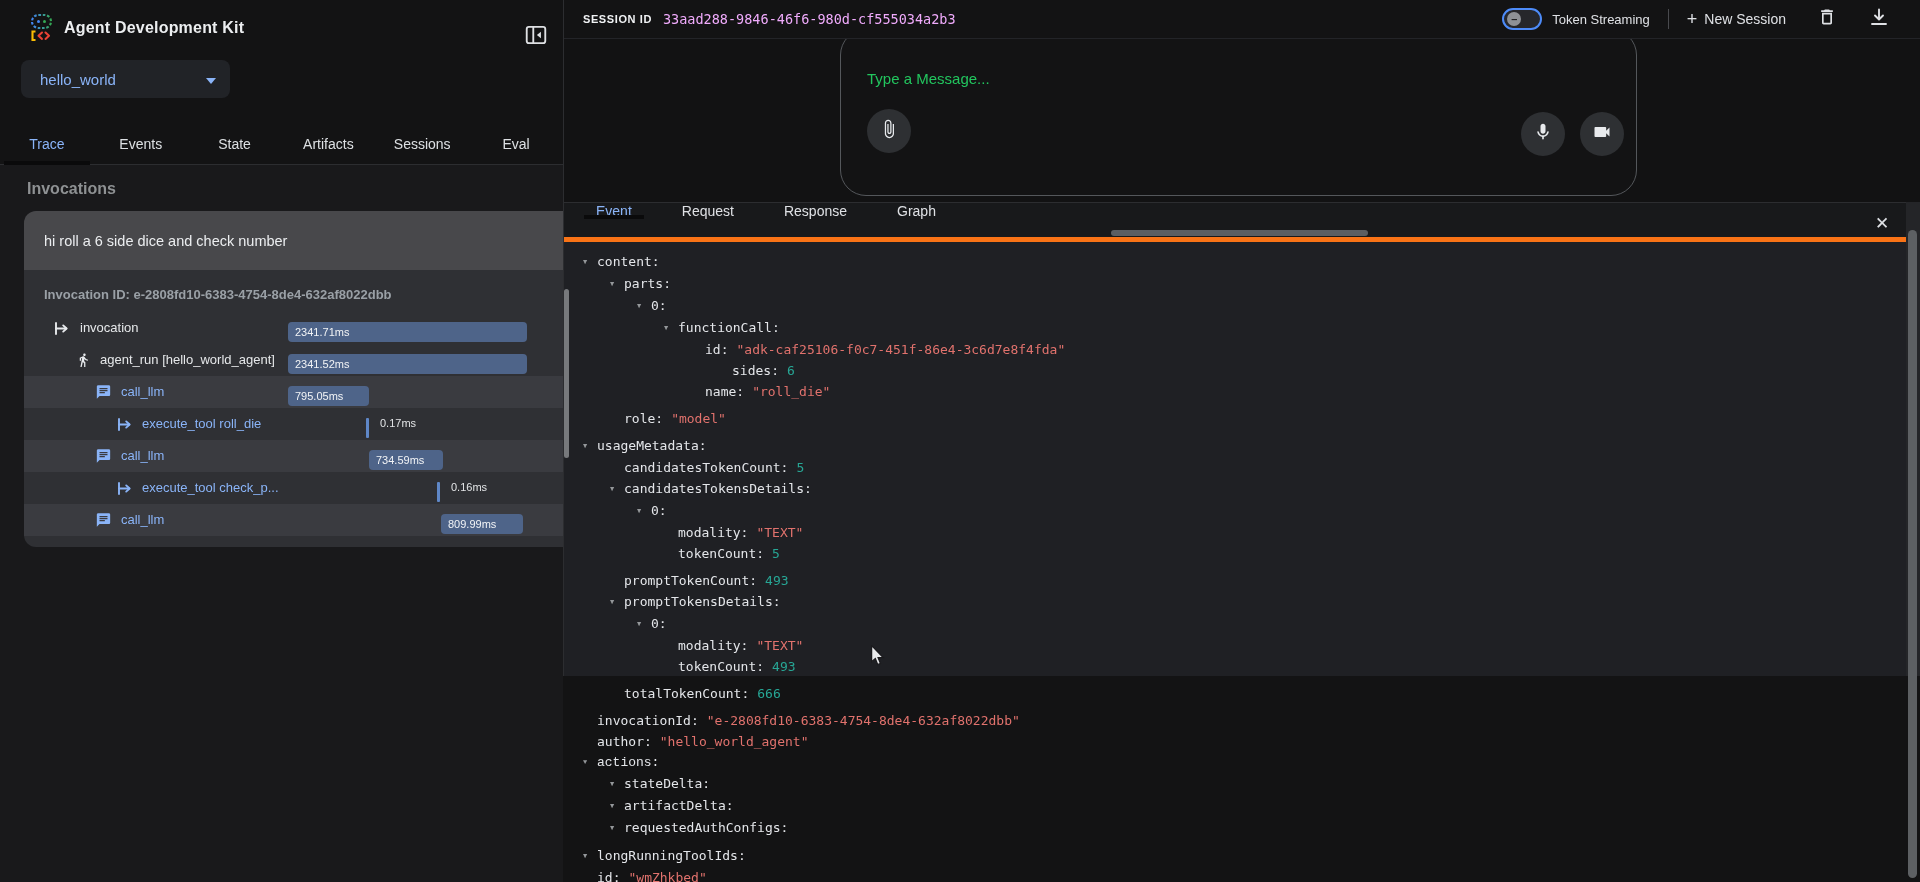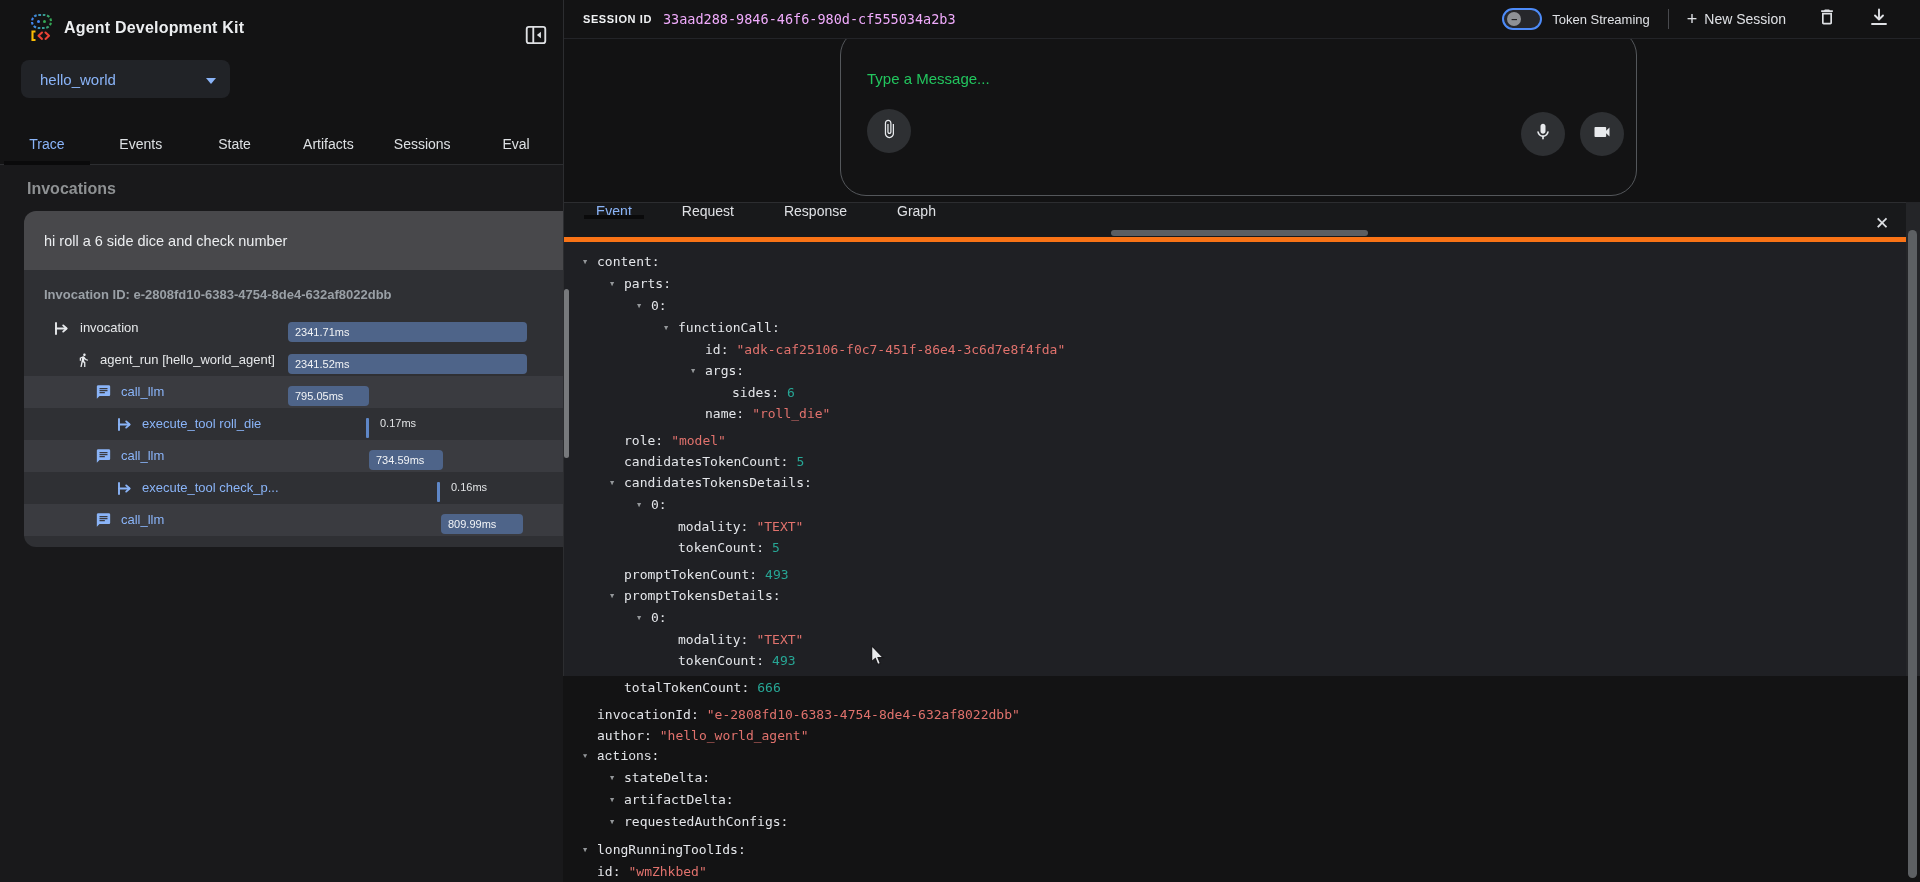--- a/index.html
+++ b/index.html
@@ -294,24 +294,24 @@
           <div class="d-tab">Response</div>
           <div class="d-tab">Graph</div>
           <div class="close-btn">✕</div>
       </div>
       <div class="tree" id="tree">
           <div class="trow" style="padding-left: 0px;"><span class="tarrow">▼</span><span class="tkey">content:</span></div>
           <div class="trow" style="padding-left: 27px;"><span class="tarrow">▼</span><span class="tkey">parts:</span></div>
           <div class="trow" style="padding-left: 54px;"><span class="tarrow">▼</span><span class="tkey">0:</span></div>
           <div class="trow" style="padding-left: 81px;"><span class="tarrow">▼</span><span class="tkey">functionCall:</span></div>
           <div class="trow" style="padding-left: 108px;"><span class="tarrow"></span><span class="tkey">id:</span><span class="tval v-string">"adk-caf25106-f0c7-451f-86e4-3c6d7e8f4fda"</span></div>
-          <div class="trow" style="padding-left: 108px;"><span class="tarrow">▼</span><span class="tkey">args:</span></div>
           <div class="trow" style="padding-left: 135px;"><span class="tarrow"></span><span class="tkey">sides:</span><span class="tval v-number">6</span></div>
           <div class="trow" style="padding-left: 108px;"><span class="tarrow"></span><span class="tkey">name:</span><span class="tval v-string">"roll_die"</span></div>
           <div class="trow g" style="padding-left: 27px;"><span class="tarrow"></span><span class="tkey">role:</span><span class="tval v-string">"model"</span></div>
+          <div class="trow g" style="padding-left: 0px;"><span class="tarrow">▼</span><span class="tkey">usageMetadata:</span></div>
           <div class="trow" style="padding-left: 27px;"><span class="tarrow"></span><span class="tkey">candidatesTokenCount:</span><span class="tval v-number">5</span></div>
           <div class="trow" style="padding-left: 27px;"><span class="tarrow">▼</span><span class="tkey">candidatesTokensDetails:</span></div>
           <div class="trow" style="padding-left: 54px;"><span class="tarrow">▼</span><span class="tkey">0:</span></div>
           <div class="trow" style="padding-left: 81px;"><span class="tarrow"></span><span class="tkey">modality:</span><span class="tval v-string">"TEXT"</span></div>
           <div class="trow" style="padding-left: 81px;"><span class="tarrow"></span><span class="tkey">tokenCount:</span><span class="tval v-number">5</span></div>
           <div class="trow g" style="padding-left: 27px;"><span class="tarrow"></span><span class="tkey">promptTokenCount:</span><span class="tval v-number">493</span></div>
           <div class="trow" style="padding-left: 27px;"><span class="tarrow">▼</span><span class="tkey">promptTokensDetails:</span></div>
           <div class="trow" style="padding-left: 54px;"><span class="tarrow">▼</span><span class="tkey">0:</span></div>
           <div class="trow" style="padding-left: 81px;"><span class="tarrow"></span><span class="tkey">modality:</span><span class="tval v-string">"TEXT"</span></div>
           <div class="trow" style="padding-left: 81px;"><span class="tarrow"></span><span class="tkey">tokenCount:</span><span class="tval v-number">493</span></div>

